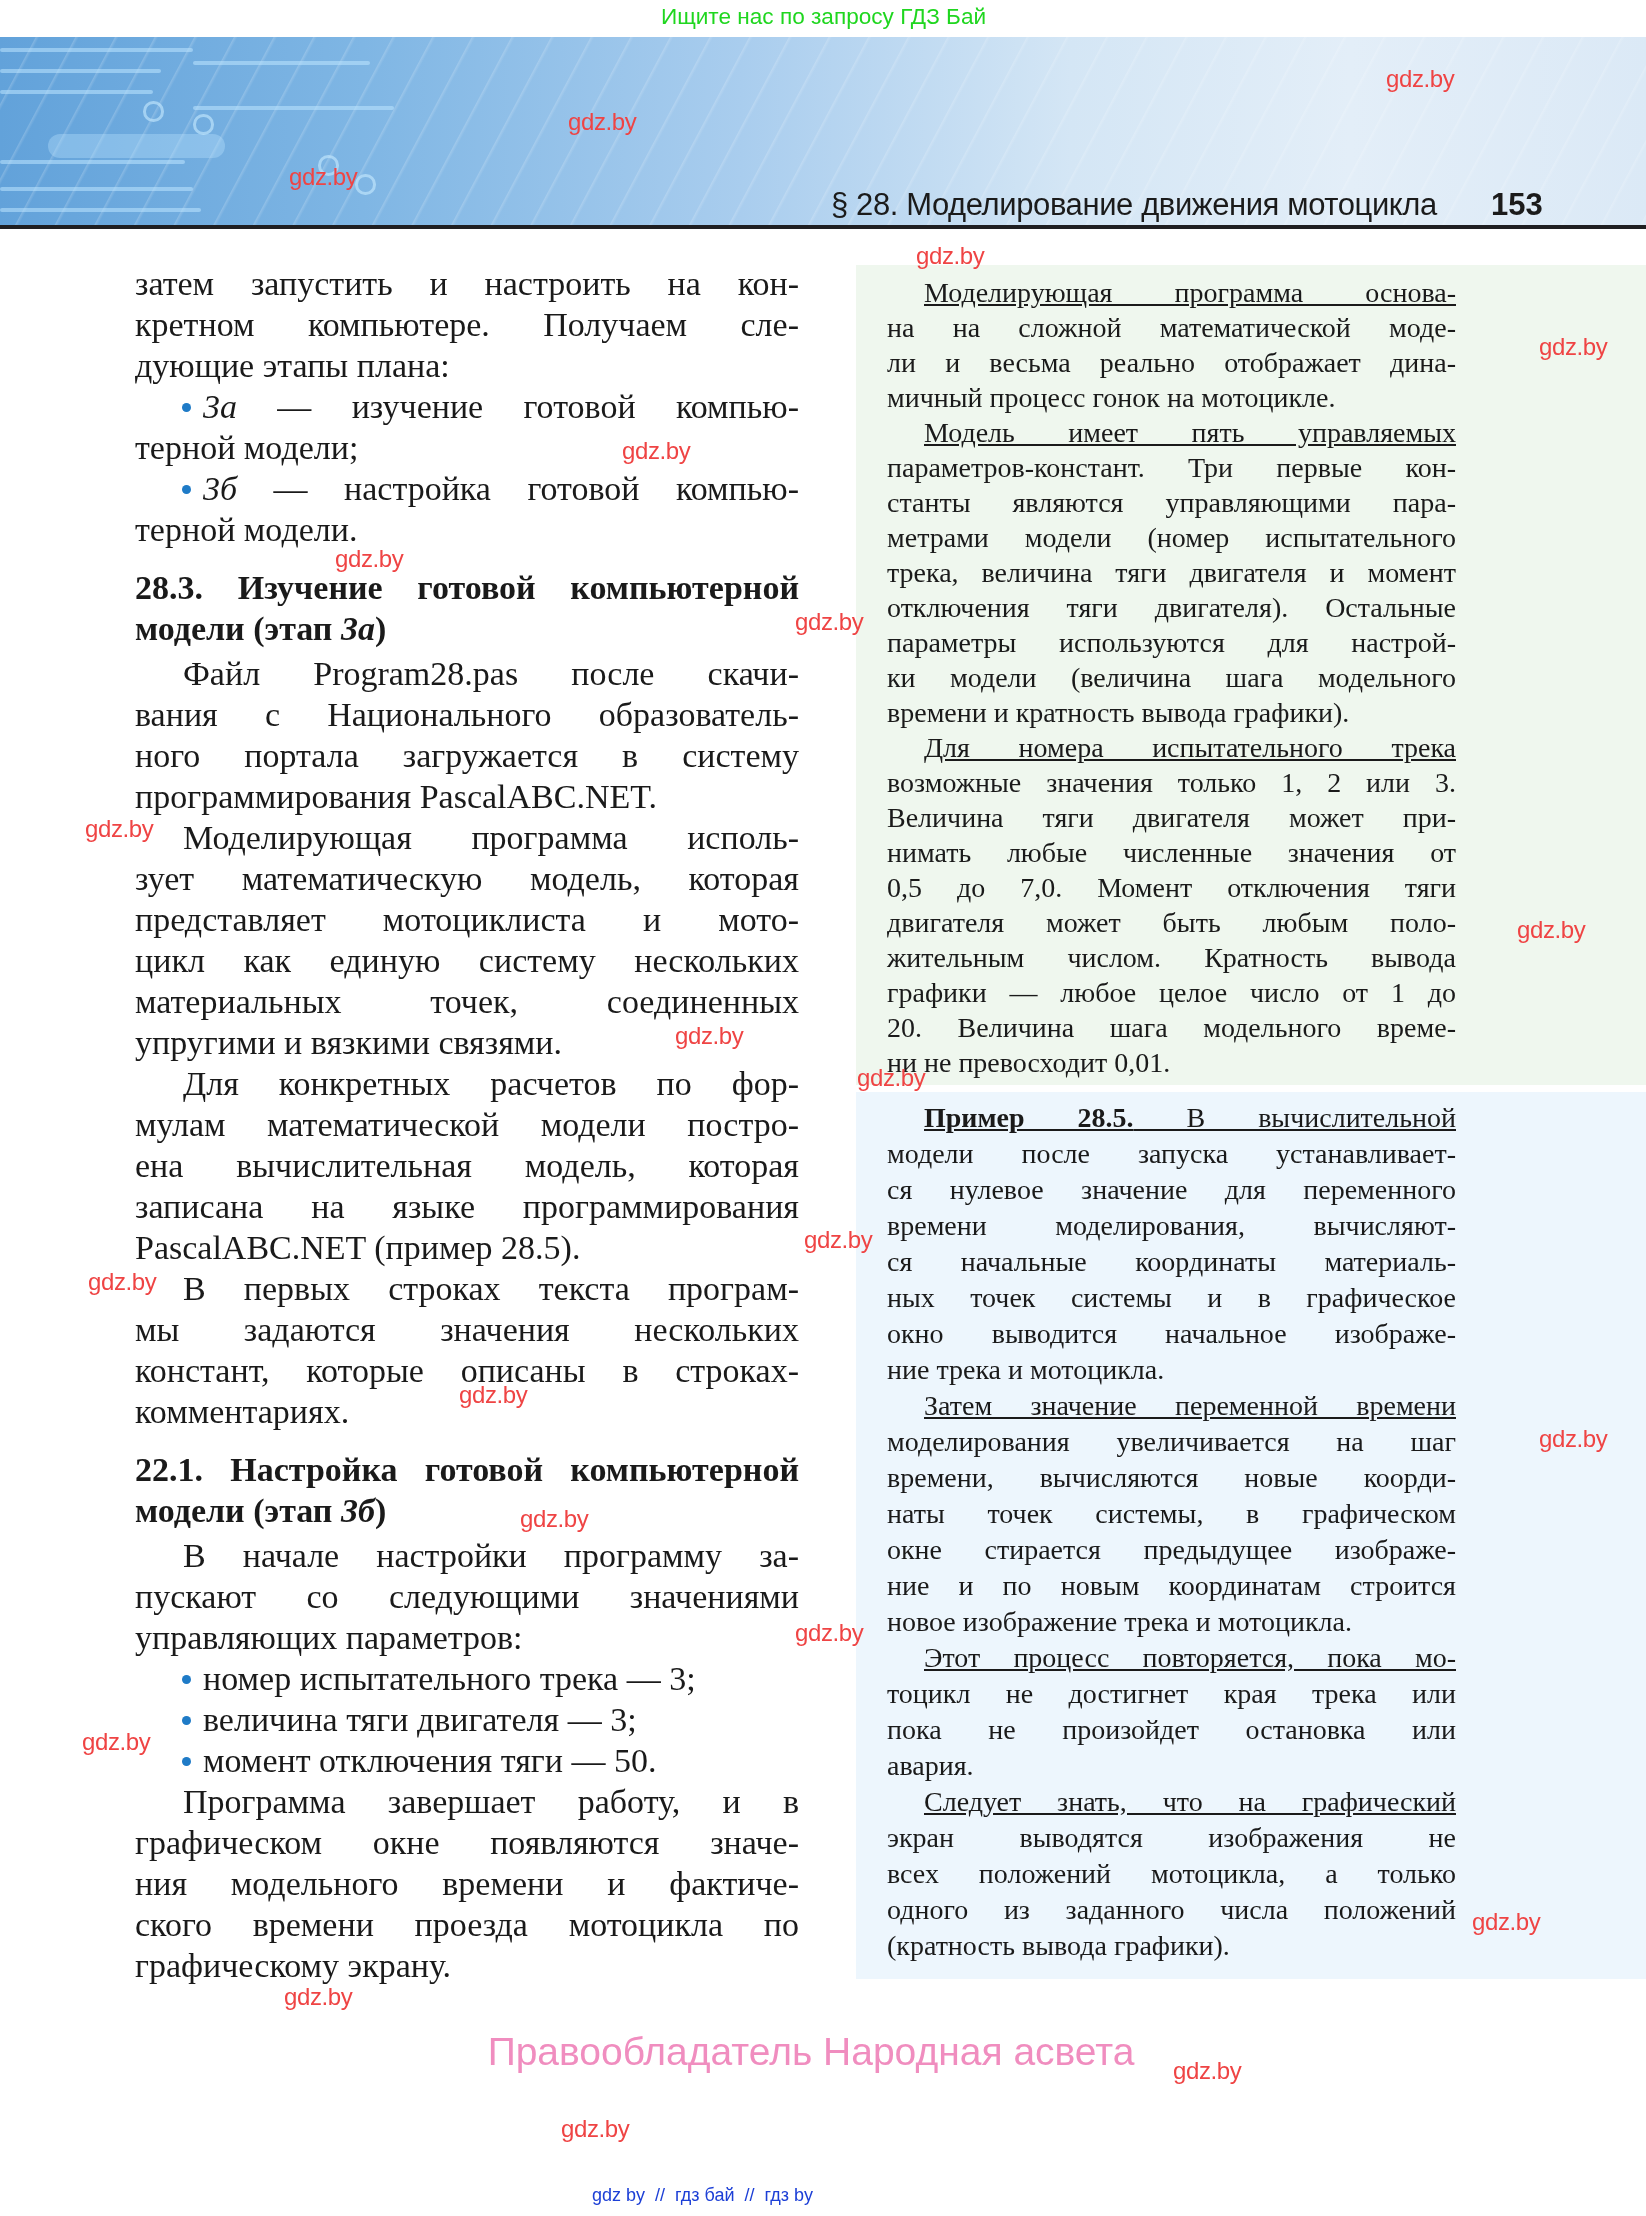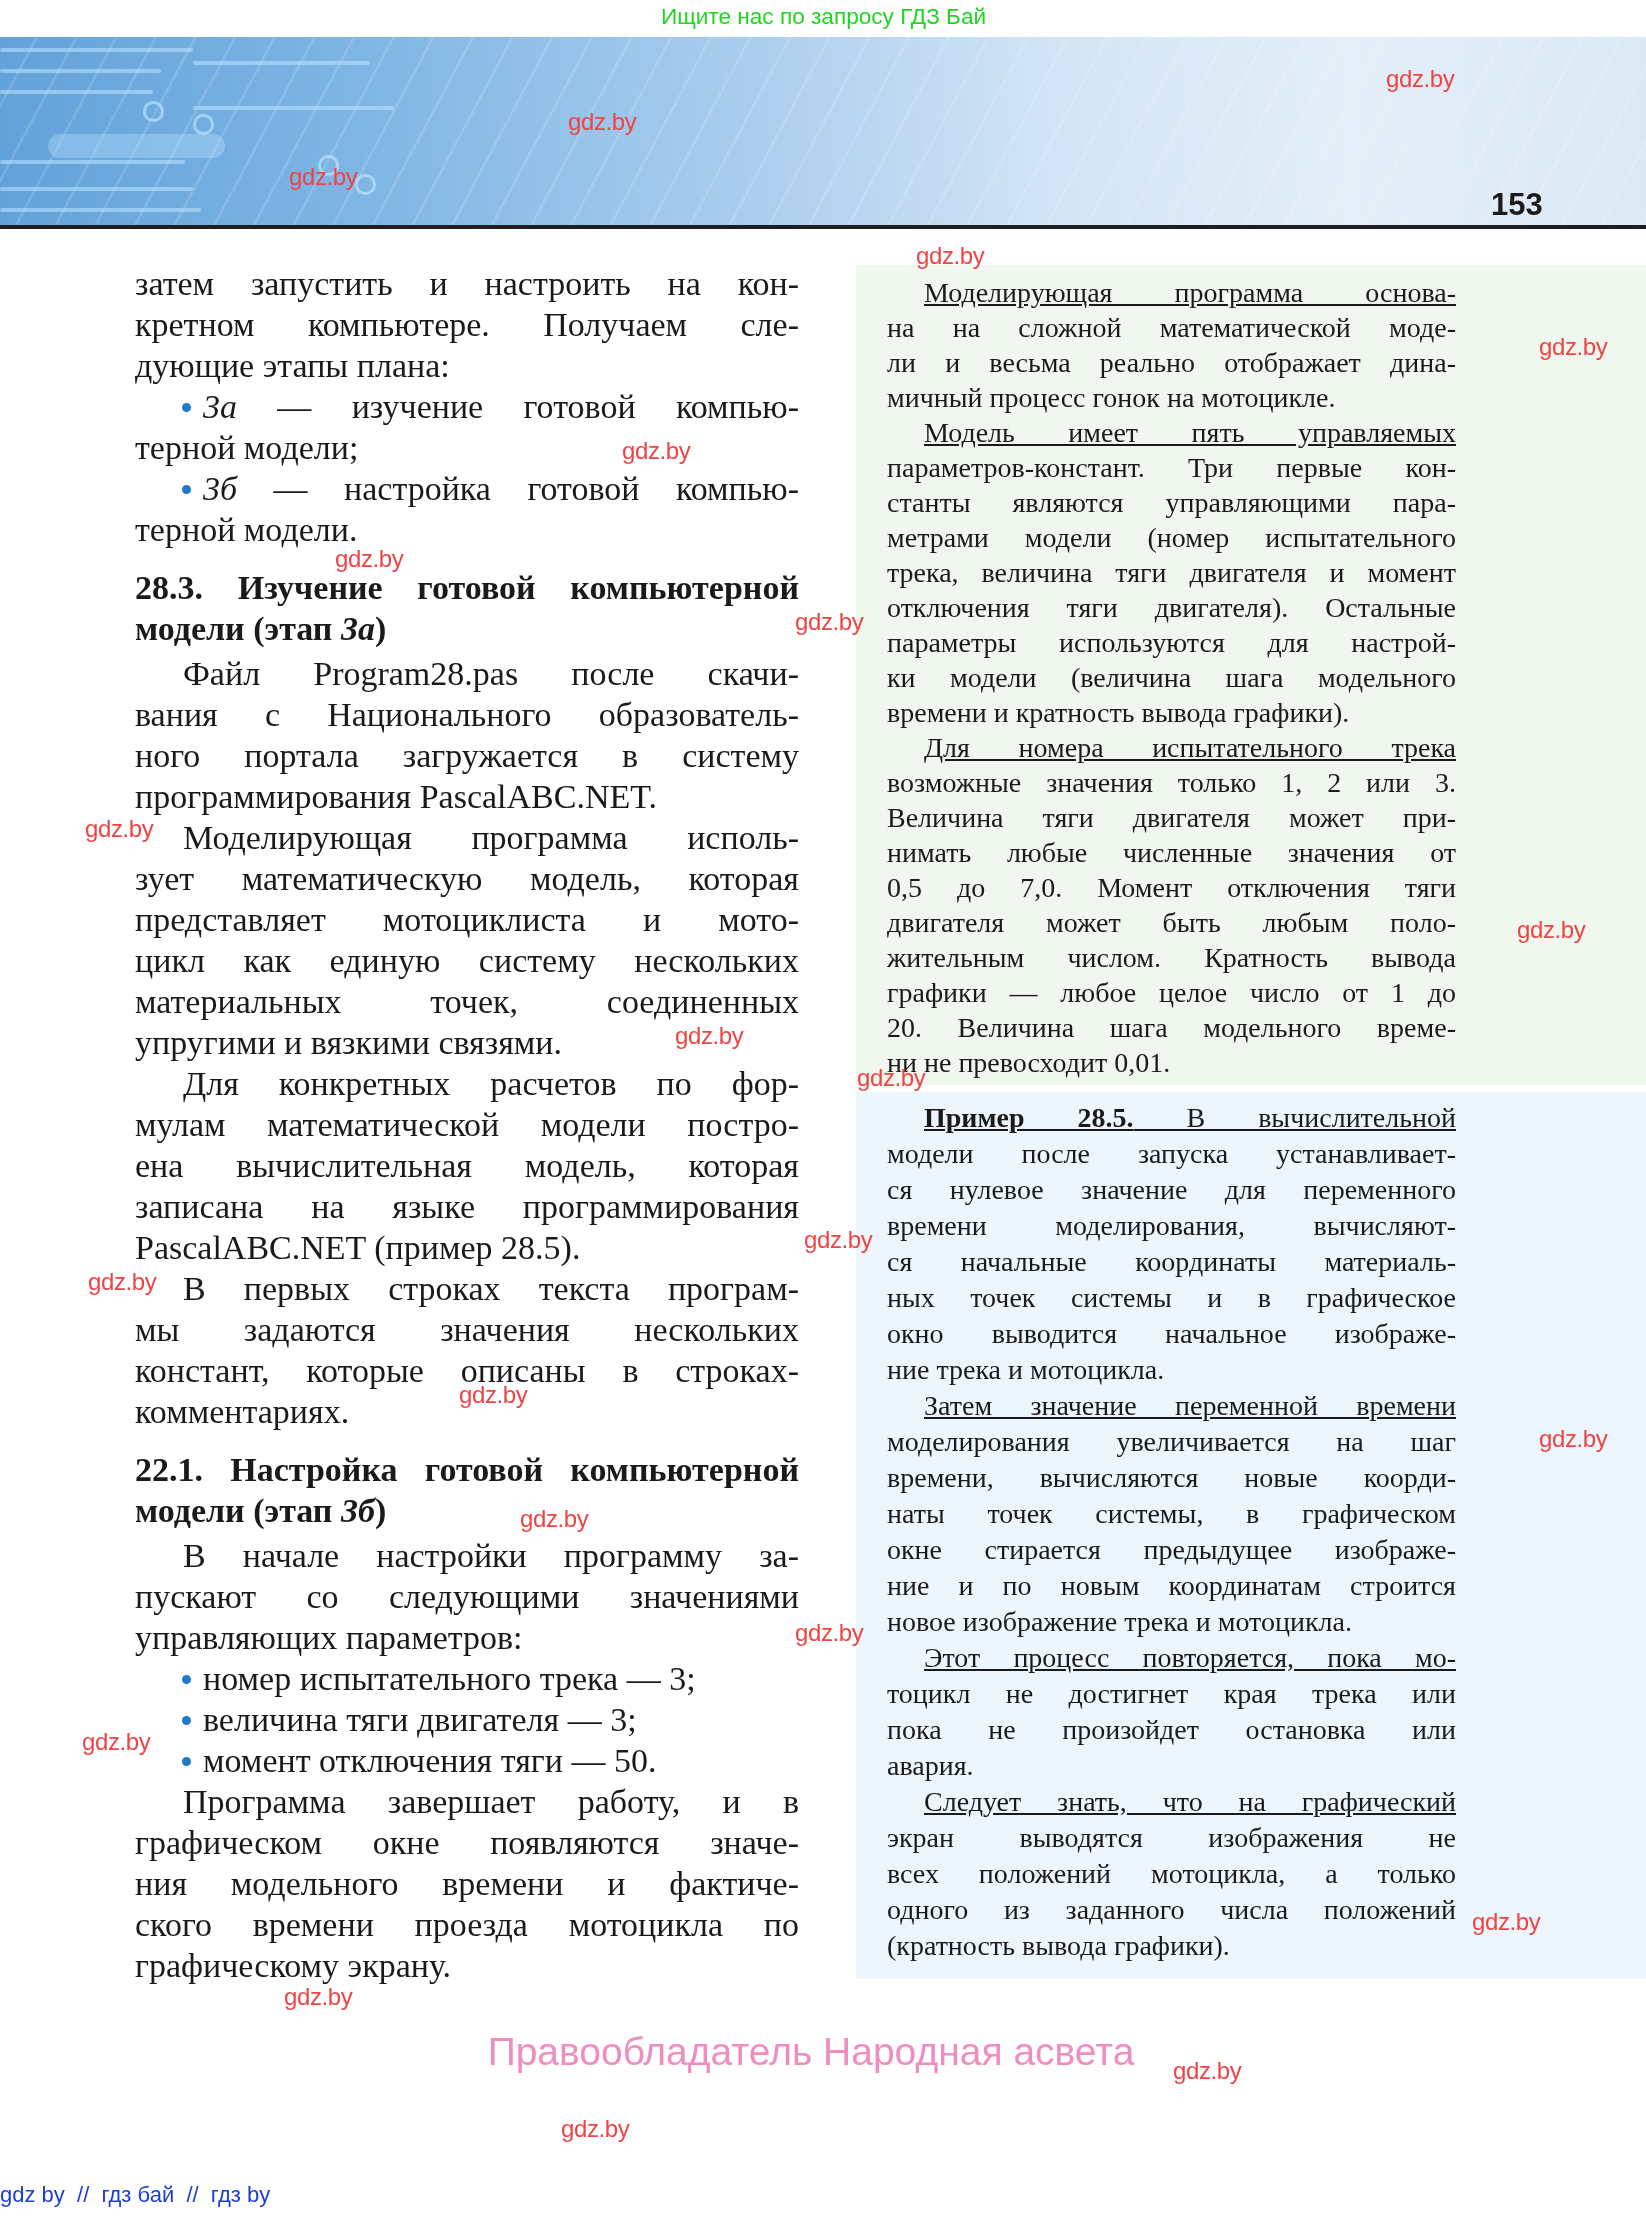--- a/index.html
+++ b/index.html
@@ -83,22 +83,22 @@
     position: absolute; font-family: "Liberation Sans", sans-serif;
     font-size: 24px; line-height: 26px; color: #ef4444; white-space: nowrap;
     letter-spacing: -0.4px;
   }
   .rights {
     position: absolute; left: 0; width: 1622px; top: 2029px; text-align: center;
     font-family: "Liberation Sans", sans-serif; font-size: 39px; line-height: 45px;
     color: #f08dbf;
   }
   .footer-links {
-    position: absolute; left: 0; width: 1405px; top: 2182px; text-align: left;
-    font-family: "Liberation Sans", sans-serif; font-size: 22px; line-height: 26px;
+    position: absolute; left: 0; width: 1405px; top: 2182px; text-align: center;
+    font-family: "Liberation Sans", sans-serif; font-size: 18px; line-height: 26px;
     color: #1c3fd6; white-space: pre;
   }
 </style>
 </head>
 <body>
 
 <div class="promo-top">Ищите нас по запросу ГДЗ Бай</div>
 
 <div class="header">
   <div>
@@ -109,20 +109,21 @@
     <div class="trace" style="left:48px;top:97px;width:177px;height:24px;border-radius:12px;background:rgba(190,230,255,0.35);"></div>
     <div class="trace" style="left:0;top:123px;width:185px;"></div>
     <div class="trace" style="left:0;top:150px;width:193px;"></div>
     <div class="trace" style="left:0;top:171px;width:201px;"></div>
     <div class="trace" style="left:193px;top:69px;width:201px;"></div>
     <div class="pad" style="left:143px;top:64px;"></div>
     <div class="pad" style="left:193px;top:77px;"></div>
     <div class="pad" style="left:318px;top:118px;"></div>
     <div class="pad" style="left:355px;top:137px;"></div>
   </div>
+  <div class="header-title">§ 28. Моделирование движения мотоцикла</div>
   <div class="page-number">153</div>
 </div>
 
 <div class="panel-green"></div>
 <div class="panel-blue"></div>
 
 <div class="col-left">
   <div class="ln j">затем запустить и настроить на кон-</div>
   <div class="ln j">кретном компьютере. Получаем сле-</div>
   <div class="ln e">дующие этапы плана:</div>

